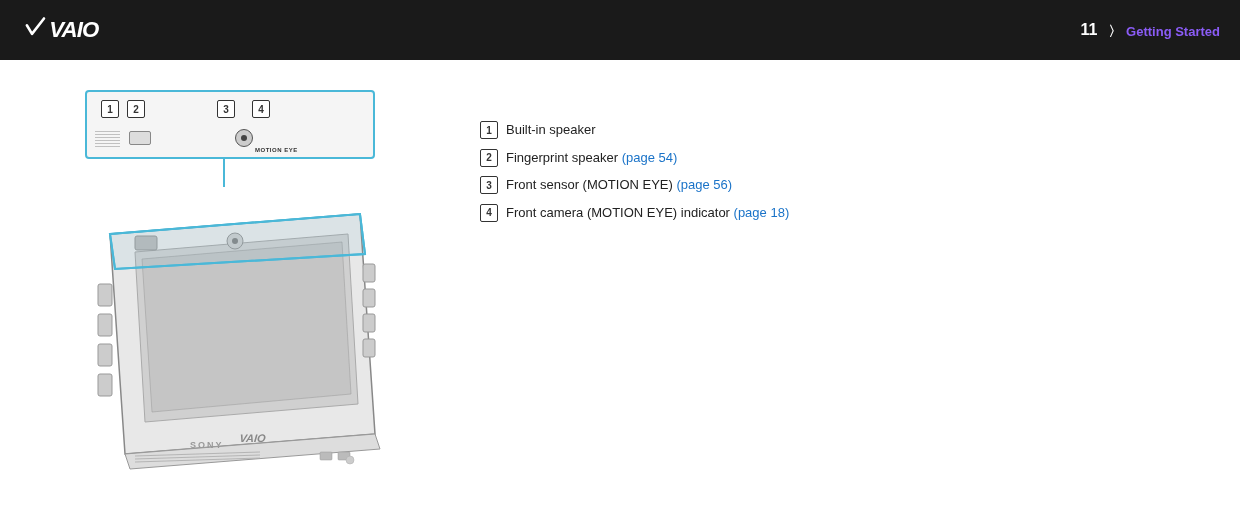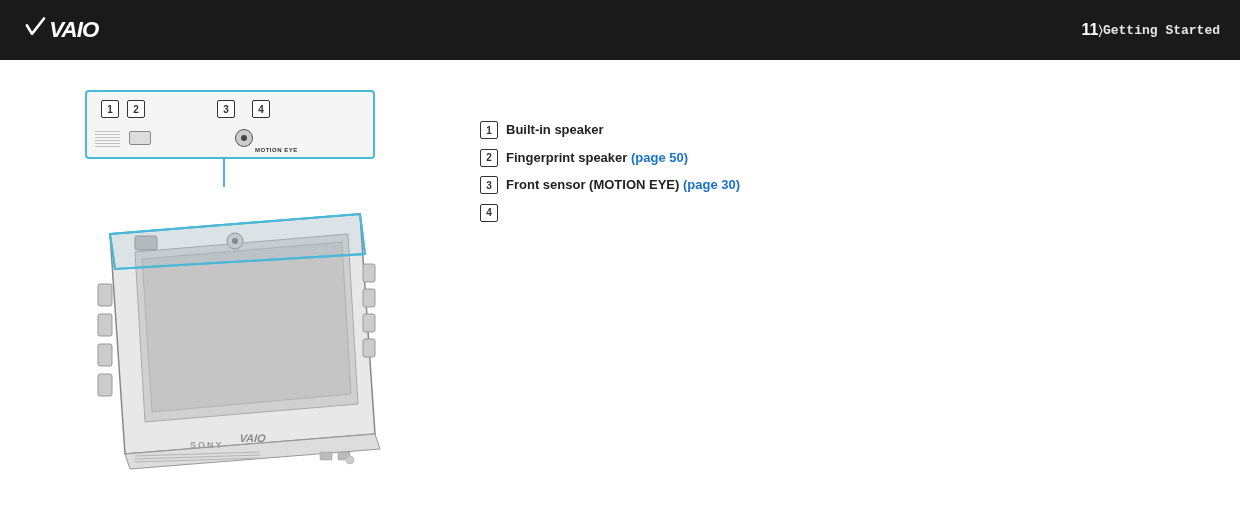--- a/index.html
+++ b/index.html
@@ -23,22 +23,22 @@
       align-items: center;
       justify-content: space-between;
       padding: 0 20px;
     }
     .header-logo {
       display: flex;
       align-items: center;
     }
     .header-right {
       display: flex;
-      align-items: center;
-      gap: 0;
+      align-items: flex-end;
+      gap: 12px;
     }
 
     
     .content {
       display: flex;
       width: 100%;
       height: 449px;
       padding: 20px 0;
     }
 
@@ -195,21 +195,20 @@
       font-size: 10px;
       font-weight: bold;
       color: #333;
       flex-shrink: 0;
       margin-top: 1px;
     }
 
     .desc-text {
       font-size: 13px;
       color: #222;
-      font-weight: bold;
     }
 
     .desc-link {
       color: #1a73c8;
       text-decoration: none;
     }
 
     
     .vaio-svg {
       height: 30px;
@@ -224,21 +223,21 @@
     <svg class="vaio-svg" viewBox="0 0 120 35" xmlns="http://www.w3.org/2000/svg">
 
       <path d="M8 12 L14 22 L28 4" stroke="white" stroke-width="3" fill="none" stroke-linecap="round" stroke-linejoin="round"></path>
 
       <text x="34" y="26" font-family="Arial, sans-serif" font-size="26" font-weight="bold" font-style="italic" fill="white" letter-spacing="-1">VAIO</text>
     </svg>
   </div>
   <div class="header-right">
     <span style="color:white;font-size:16px;font-weight:bold;">11</span>
     <span style="color:white;font-size:14px;">〉</span>
-    <span style="color:#e5e5e5;font-size:13px;font-weight:bold;font-family:Liberation Mono, monospace;">Getting Started</span>
+    <span style="color:#8b5cf6;font-size:13px;font-weight:bold;">Getting Started</span>
   </div>
 </div>
 
 <div class="content">
 
   <div class="device-section">
 
     <div class="strip-diagram">
       <div class="strip-inner">
 
@@ -318,29 +317,32 @@
     <div class="desc-item">
       <div class="desc-badge">1</div>
       <span class="desc-text">
         <span>Built-in speaker</span>
       </span>
     </div>
 
     <div class="desc-item">
       <div class="desc-badge">2</div>
       <span class="desc-text">
-        <span>Fingerprint speaker </span><a class="desc-link" href="#">(page 50)</a>
+        <span>Fingerprint speaker </span><a class="desc-link" href="#">(page 54)</a>
       </span>
     </div>
 
     <div class="desc-item">
       <div class="desc-badge">3</div>
       <span class="desc-text">
-        <span>Front sensor (MOTION EYE) </span><a class="desc-link" href="#">(page 30)</a>
+        <span>Front sensor (MOTION EYE) </span><a class="desc-link" href="#">(page 56)</a>
       </span>
     </div>
 
     <div class="desc-item">
       <div class="desc-badge">4</div>
+      <span class="desc-text">
+        <span>Front camera (MOTION EYE) indicator </span><a class="desc-link" href="#">(page 18)</a>
+      </span>
     </div>
 
   </div>
 </div>
 
 </body></html>

